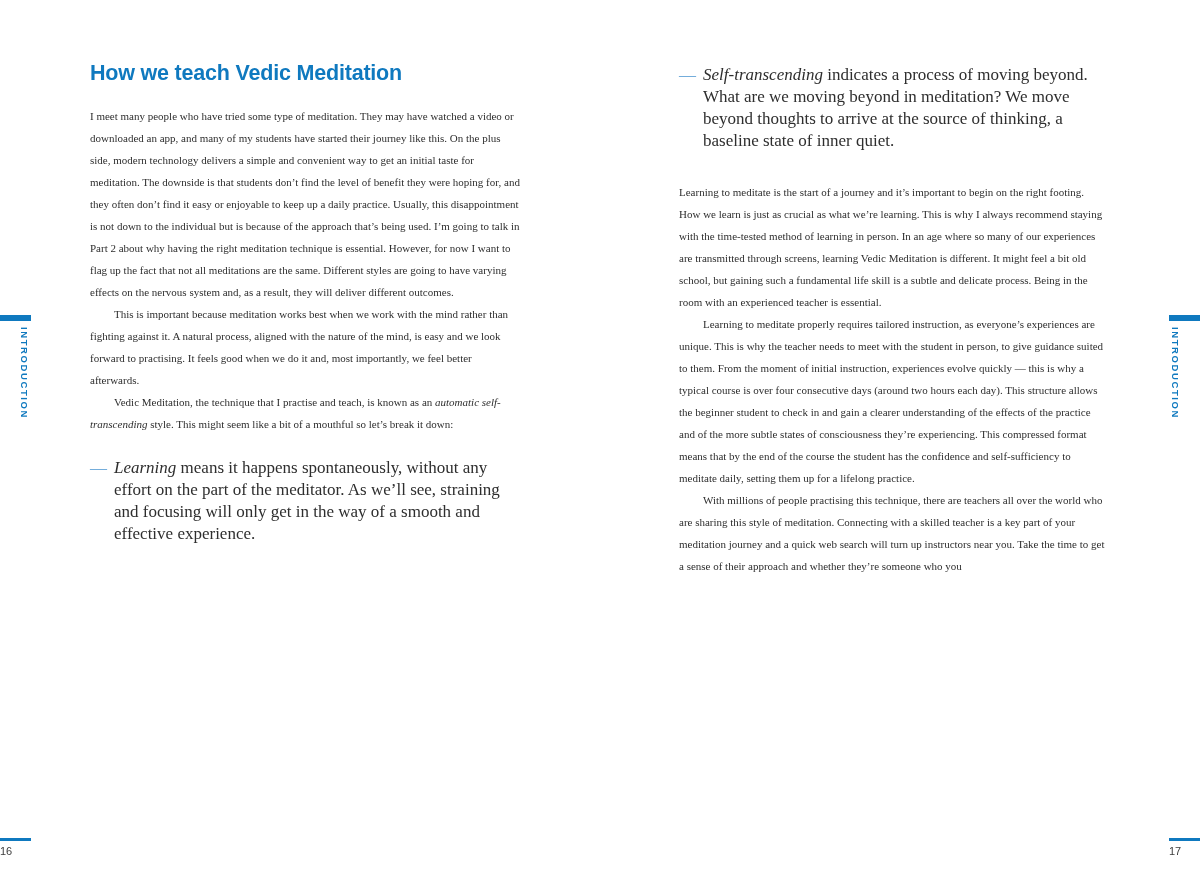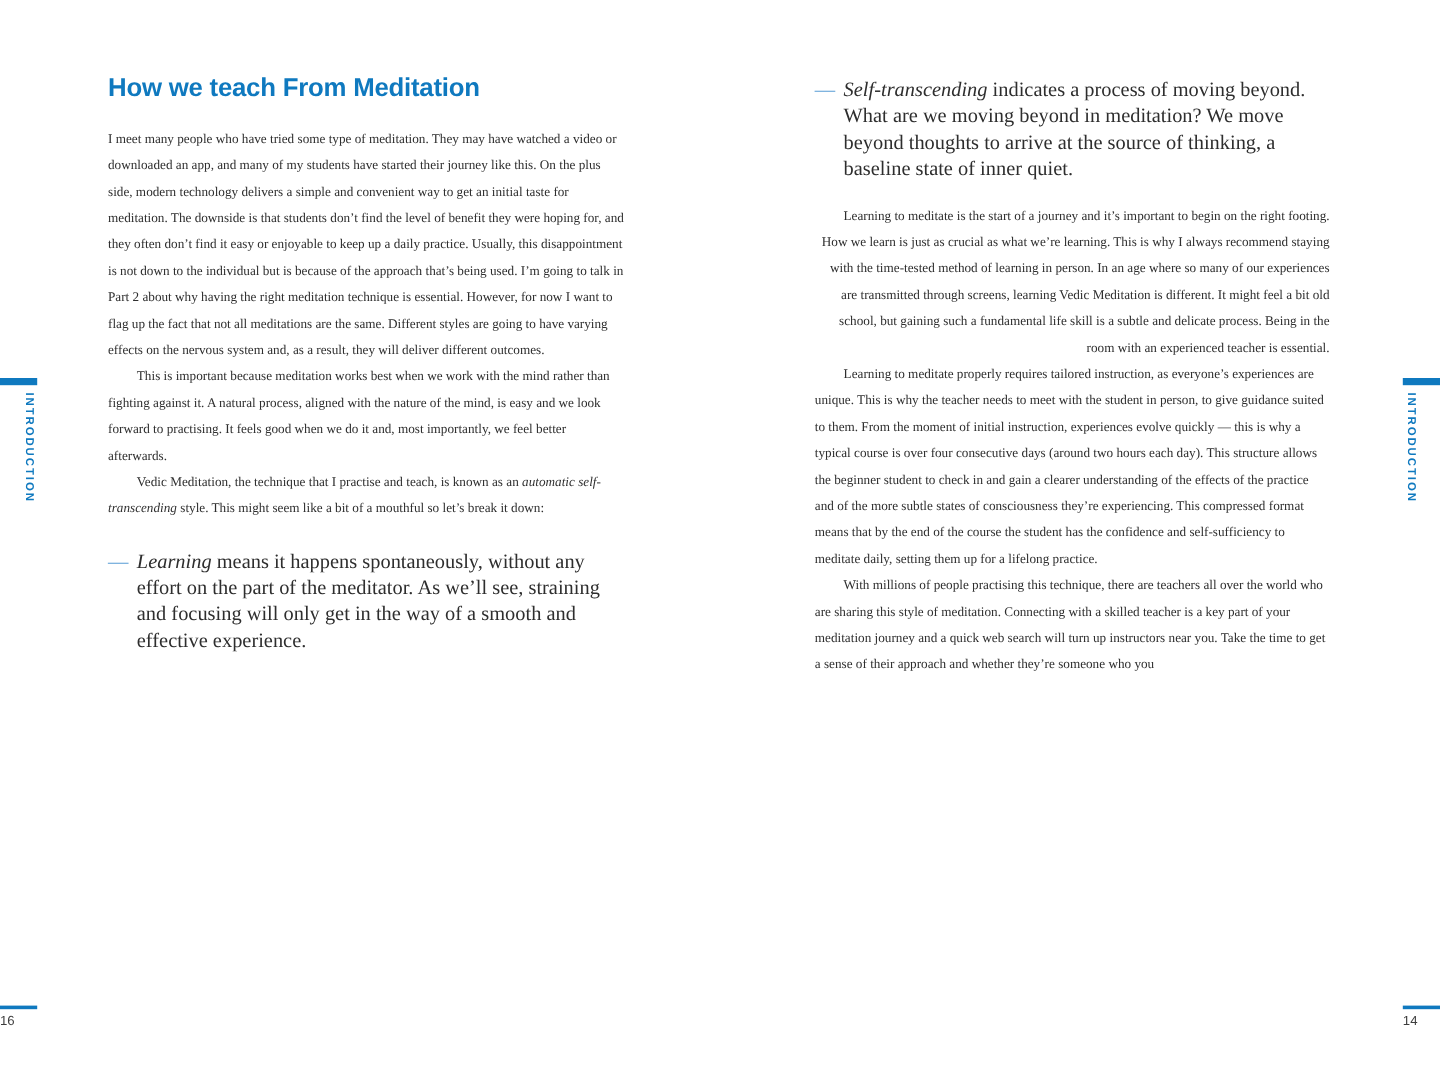--- a/index.html
+++ b/index.html
@@ -19,21 +19,21 @@
   .heading{
     font-family:"Liberation Sans", sans-serif;font-weight:bold;
     font-size:21.5px;line-height:26px;color:var(--accent);
     margin:0 0 19px 0;letter-spacing:-0.2px;
   }
   .body-p{
     font-size:11px;line-height:22px;color:var(--ink);
     margin:0;text-align:left;
   }
   .body-p.indent{text-indent:24px;}
-  .body-p.gap-above{margin-top:17px;text-align:right;}
+  .body-p.gap-above{margin-top:29px;}
   .bullet{
     position:relative;padding-left:24px;margin-top:22px;
     font-size:17px;line-height:22px;color:var(--ink);
   }
   .bullet .dash{
     position:absolute;left:0;top:0;color:var(--dash);
   }
   em{}
   
   .tab-bar{position:absolute;top:315px;width:31px;height:6px;background:var(--accent);}
@@ -62,34 +62,34 @@
 </head>
 <body>
 
 <div class="tab-bar left"></div>
 <div class="tab-label left">INTRODUCTION</div>
 
 <div class="tab-bar right"></div>
 <div class="tab-label right">INTRODUCTION</div>
 
 <div class="col left">
-  <h1 class="heading">How we teach From Meditation</h1>
+  <h1 class="heading">How we teach Vedic Meditation</h1>
   <p class="body-p">I meet many people who have tried some type of meditation. They may have watched a video or downloaded an app, and many of my students have started their journey like this. On the plus side, modern technology delivers a simple and convenient way to get an initial taste for meditation. The downside is that students don’t find the level of benefit they were hoping for, and they often don’t find it easy or enjoyable to keep up a daily practice. Usually, this disappointment is not down to the individual but is because of the approach that’s being used. I’m going to talk in Part 2 about why having the right meditation technique is essential. However, for now I want to flag up the fact that not all meditations are the same. Different styles are going to have varying effects on the nervous system and, as a result, they will deliver different outcomes.</p>
   <p class="body-p indent">This is important because meditation works best when we work with the mind rather than fighting against it. A natural process, aligned with the nature of the mind, is easy and we look forward to practising. It feels good when we do it and, most importantly, we feel better afterwards.</p>
   <p class="body-p indent"><span>Vedic Meditation, the technique that I practise and teach, is known as an </span><em>automatic self-transcending</em><span> style. This might seem like a bit of a mouthful so let’s break it down:</span></p>
   <div class="bullet">
     <span class="dash">—</span><em>Learning</em><span> means it happens spontaneously, without any effort on the part of the meditator. As we’ll see, straining and focusing will only get in the way of a smooth and effective experience.</span>
   </div>
 </div>
 
 <div class="col right">
   <div class="bullet" style="margin-top:0;">
     <span class="dash">—</span><em>Self-transcending</em><span> indicates a process of moving beyond. What are we moving beyond in meditation? We move beyond thoughts to arrive at the source of thinking, a baseline state of inner quiet.</span>
   </div>
   <p class="body-p gap-above">Learning to meditate is the start of a journey and it’s important to begin on the right footing. How we learn is just as crucial as what we’re learning. This is why I always recommend staying with the time-tested method of learning in person. In an age where so many of our experiences are transmitted through screens, learning Vedic Meditation is different. It might feel a bit old school, but gaining such a fundamental life skill is a subtle and delicate process. Being in the room with an experienced teacher is essential.</p>
   <p class="body-p indent">Learning to meditate properly requires tailored instruction, as everyone’s experiences are unique. This is why the teacher needs to meet with the student in person, to give guidance suited to them. From the moment of initial instruction, experiences evolve quickly — this is why a typical course is over four consecutive days (around two hours each day). This structure allows the beginner student to check in and gain a clearer understanding of the effects of the practice and of the more subtle states of consciousness they’re experiencing. This compressed format means that by the end of the course the student has the confidence and self-sufficiency to meditate daily, setting them up for a lifelong practice.</p>
   <p class="body-p indent">With millions of people practising this technique, there are teachers all over the world who are sharing this style of meditation. Connecting with a skilled teacher is a key part of your meditation journey and a quick web search will turn up instructors near you. Take the time to get a sense of their approach and whether they’re someone who you</p>
 </div>
 
 <div class="foot-line left"></div>
 <div class="page-num left">16</div>
 <div class="foot-line right"></div>
-<div class="page-num right">14</div>
+<div class="page-num right">17</div>
 
 </body></html>

